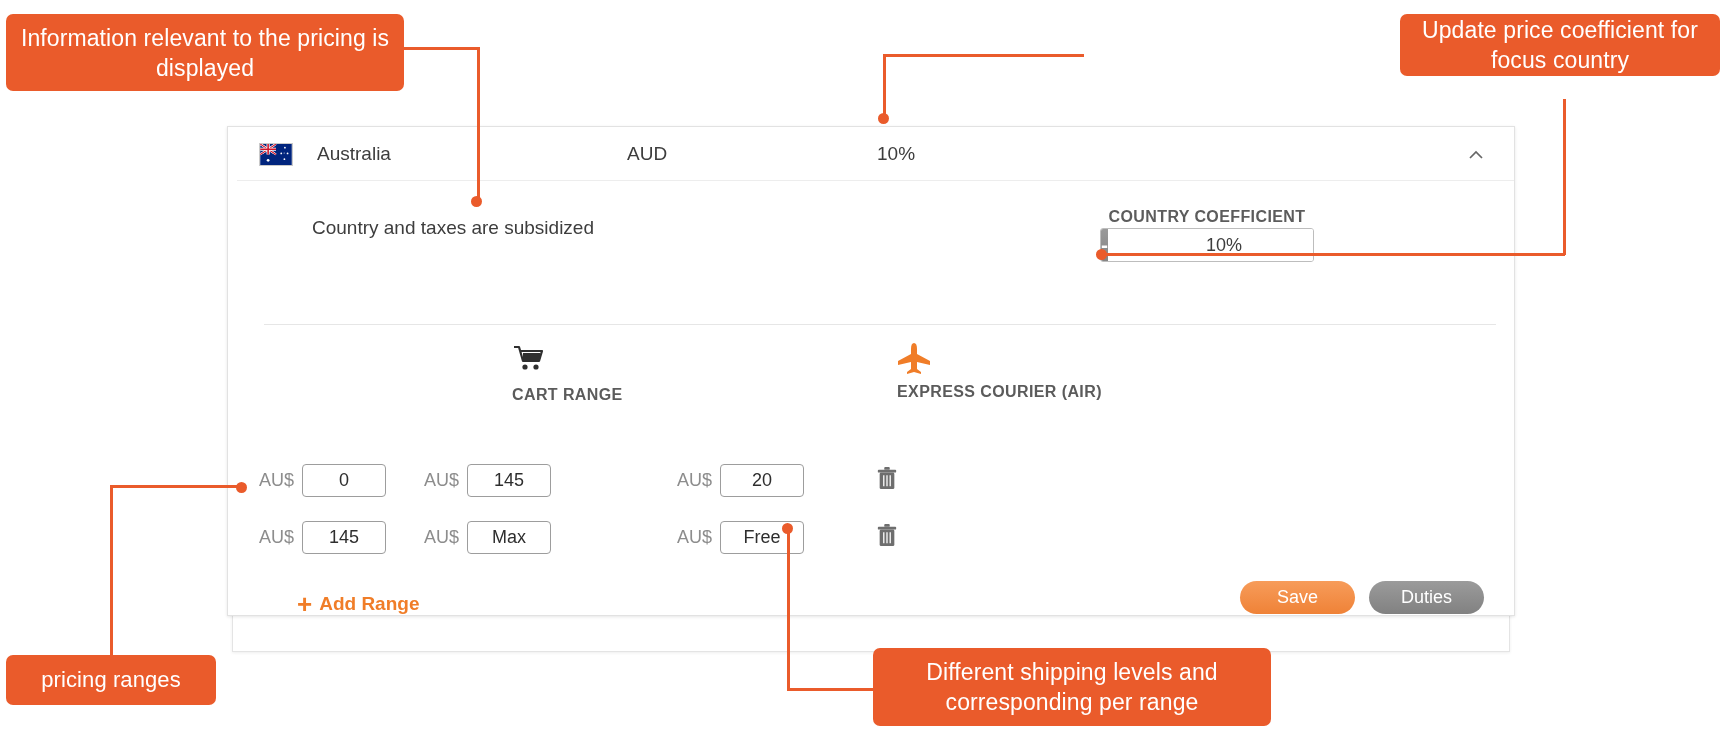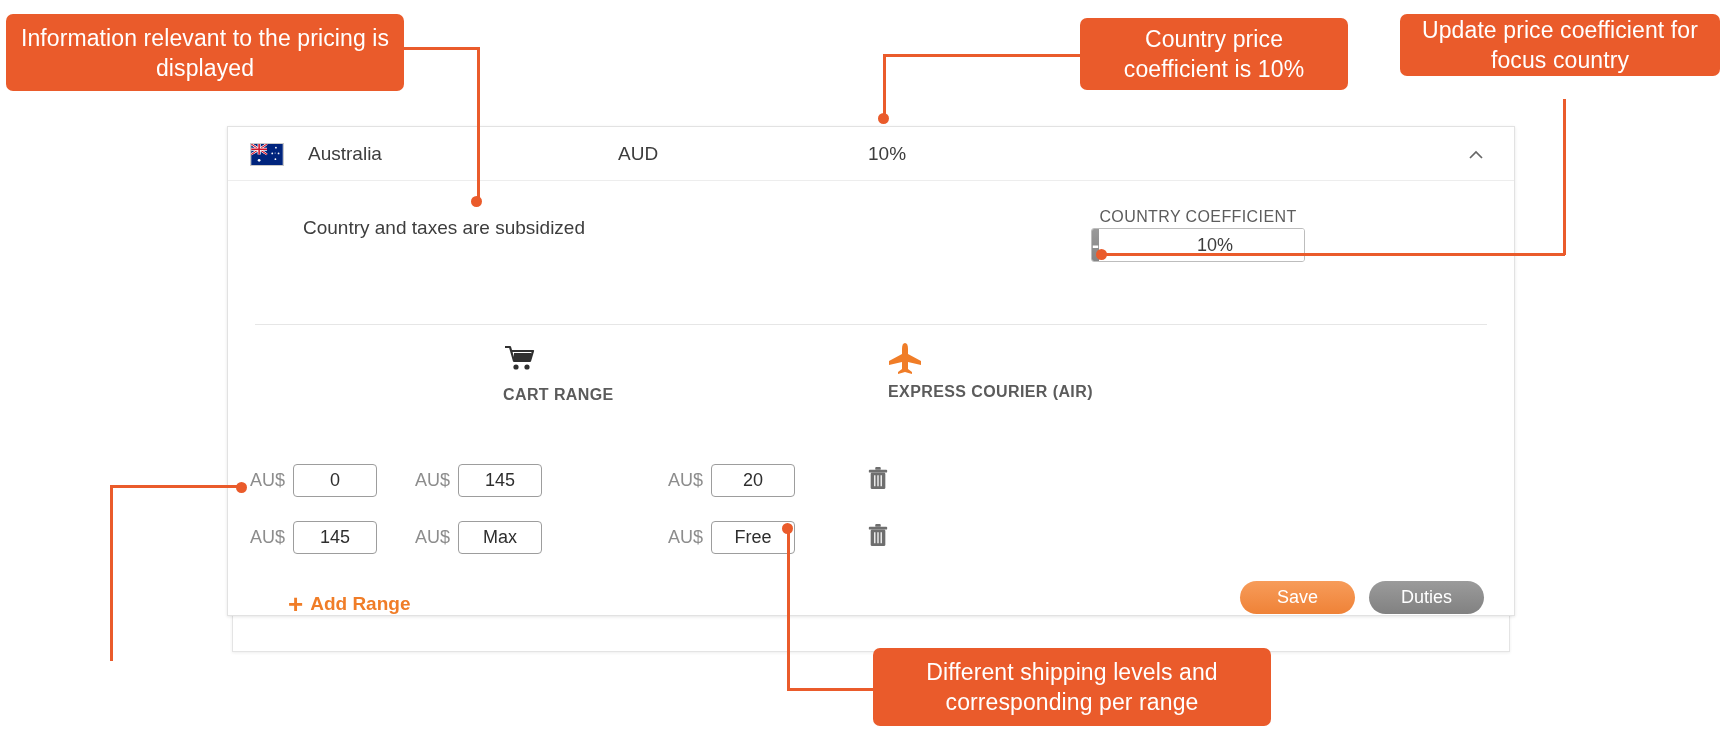--- a/index.html
+++ b/index.html
@@ -37,20 +37,21 @@
 
   
   #panel {
     position: absolute;
     left: 227px; top: 126px;
     width: 1288px; height: 490px;
     background: #ffffff;
     border: 1px solid #e2e2e2;
     box-shadow: 0 1px 3px rgba(0,0,0,.10);
     z-index: 10;
+    padding-left: 9px;
   }
   #panel-behind {
     position: absolute;
     left: 232px; top: 612px;
     width: 1278px; height: 40px;
     background: #ffffff;
     border: 1px solid #e4e4e4;
     border-top: none;
     box-shadow: 0 1px 3px rgba(0,0,0,.07);
     z-index: 5;
@@ -79,21 +80,21 @@
 
   
   .body { position: relative; padding: 0; }
   .subsidy {
     position: absolute; left: 75px; top: 36px;
     font-size: 19px; color: #3d3d3d;
   }
   .coef-wrap { position: absolute; left: 863px; top: 27px; text-align: center; }
   .coef-label {
     font-size: 16px; color: #5c5c5c; letter-spacing: .4px;
-    font-weight: 400; margin-bottom: 2px;
+    font-weight: 700; margin-bottom: 2px;
   }
   .stepper {
     display: flex; align-items: stretch;
     width: 214px; height: 34px;
     border: 1px solid #bdbdbd;
     border-radius: 3px;
     overflow: hidden;
     background: #ffffff;
   }
   .step-btn {
@@ -314,20 +315,20 @@
   <div class="conn v" style="left:110px; top:485px; height:176px;"></div>
   <div class="conn h" style="left:110px; top:485px; width:131px;"></div>
   <div class="dot" style="left:236px; top:482px;"></div>
 
   <div class="conn v" style="left:787px; top:528px; height:162px;"></div>
   <div class="conn h" style="left:787px; top:688px; width:99px;"></div>
   <div class="dot" style="left:782px; top:523px;"></div>
 
   <div class="callout" style="left:6px; top:14px; width:398px; height:77px;">Information relevant to the pricing is displayed</div>
 
-  <div class="callout" style="left:1080px; top:18px; width:268px; height:72px;">Country price coefficient is 10%</div>
 
   <div class="callout" style="left:1400px; top:14px; width:320px; height:62px;">Update price coefficient for focus country</div>
 
+  <div class="callout" style="left:6px; top:655px; width:210px; height:50px; font-size:22px;">pricing ranges</div>
 
   <div class="callout" style="left:873px; top:648px; width:398px; height:78px;">Different shipping levels and corresponding per range</div>
 
 </div>
 
 </body></html>

